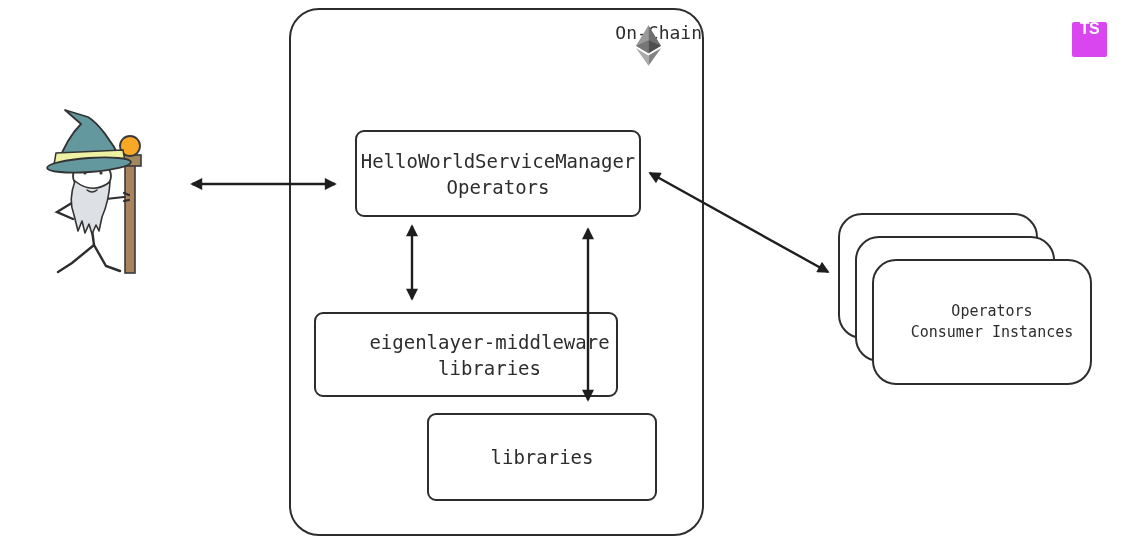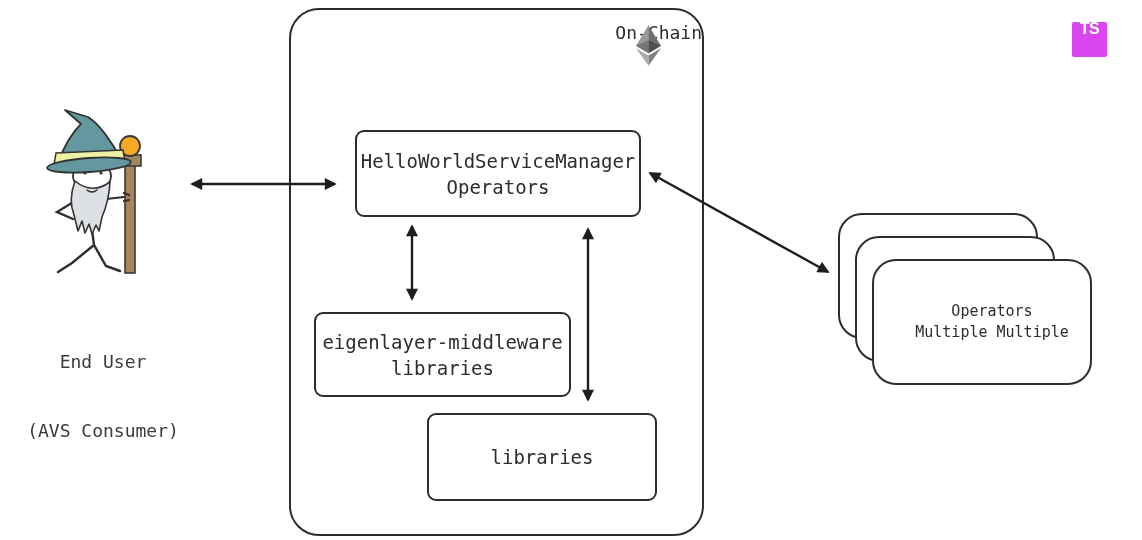--- a/index.html
+++ b/index.html
@@ -42,21 +42,21 @@
     font-size: 19px;
     color: #2d2d2d;
     white-space: pre;
   }
   .node-sm { font-size: 15px; line-height: 21px; }
 
   #onchain   { left: 289px; top: 8px;  width: 411px; height: 524px; }
   #offchain  { left: 740px; top: 8px;  width: 393px; height: 527px; }
 
   #hwsm-box       { left: 355px; top: 130px; width: 282px; height: 83px; }
-  #middleware-box { left: 314px; top: 312px; width: 253px; height: 81px; }
+  #middleware-box { left: 314px; top: 312px; width: 253px; height: 81px; padding-left: 47px; }
   #contract-box   { left: 427px; top: 413px; width: 226px; height: 84px; }
 
   .stack-card {
     position: absolute;
     width: 196px; height: 122px;
     border: 2px solid #2d2d2d;
     border-radius: 24px;
     background: #ffffff;
   }
   #operators-back  { left: 838px; top: 213px; }
@@ -115,24 +115,20 @@
     <circle cx="71" cy="68" r="1.6" fill="#333333"></circle>
 
     <path d="M 45,76 Q 38,95 44,110 L 48,126 L 52,116 L 55,128 L 59,119 L 62,129 L 66,120 L 69,126 L 72,112 Q 79,96 80,77 Q 62,90 45,76 Z" fill="#dde1e5" stroke="#333333" stroke-width="1.6" stroke-linejoin="round"></path>
     <path d="M 57,85 Q 62,89 67,85" fill="none" stroke="#333333" stroke-width="1.5" stroke-linecap="round"></path>
 
     <path d="M 28,58 C 35,38 45,25 51,19 L 35,5 L 58,12 C 68,18 82,36 91,55 Z" fill="#63989e" stroke="#333333" stroke-width="1.8" stroke-linejoin="round"></path>
     <polygon points="26,48 93,45 95,57 24,60" fill="#eef0a4" stroke="#333333" stroke-width="1.5"></polygon>
     <ellipse cx="59" cy="60" rx="42" ry="7" fill="#63989e" stroke="#333333" stroke-width="1.8" transform="rotate(-4 59 60)"></ellipse>
   </svg>
 
-  <div id="end-user-label">
-    <div>End User</div>
-    <div>(AVS Consumer)</div>
-  </div>
 
   <div id="onchain" class="container-box">
     <div class="container-title">On-Chain</div>
   </div>
 
   <svg id="eth-icon" width="25" height="41" viewBox="0 0 256 417">
     <polygon fill="#6f6f6f" points="127.9 0 125.1 9.5 125.1 285.1 127.9 287.9 255.9 212.3"></polygon>
     <polygon fill="#9a9a9a" points="127.9 0 0 212.3 127.9 287.9 127.9 154.1"></polygon>
     <polygon fill="#828282" points="127.9 312.1 126.3 314 126.3 412.3 127.9 416.9 256 236.5"></polygon>
     <polygon fill="#ababab" points="127.9 416.9 127.9 312.1 0 236.5"></polygon>
@@ -154,21 +150,21 @@
 
 
   <div id="ts-icon">
     <span>TS</span>
   </div>
 
   <div id="operators-back" class="stack-card"></div>
   <div id="operators-mid" class="stack-card"></div>
   <div id="operators-front" class="stack-card node node-sm" style="display:flex;padding-left:20px;">
     <div>Operators</div>
-    <div>Multiple Multiple</div>
+    <div>Consumer Instances</div>
   </div>
 
   <svg id="arrow-layer" width="1142" height="540" viewBox="0 0 1142 540">
     <defs>
       <marker id="arr" viewBox="0 0 10 10" refX="8.5" refY="5" markerWidth="13" markerHeight="12" orient="auto-start-reverse" markerUnits="userSpaceOnUse">
         <path d="M0,0 L10,5 L0,10 Z" fill="#1e1e1e"></path>
       </marker>
     </defs>
     <line x1="192" y1="184" x2="335" y2="184" stroke="#1e1e1e" stroke-width="2.4" marker-start="url(#arr)" marker-end="url(#arr)"></line>
     <line x1="412" y1="226" x2="412" y2="299" stroke="#1e1e1e" stroke-width="2.4" marker-start="url(#arr)" marker-end="url(#arr)"></line>

